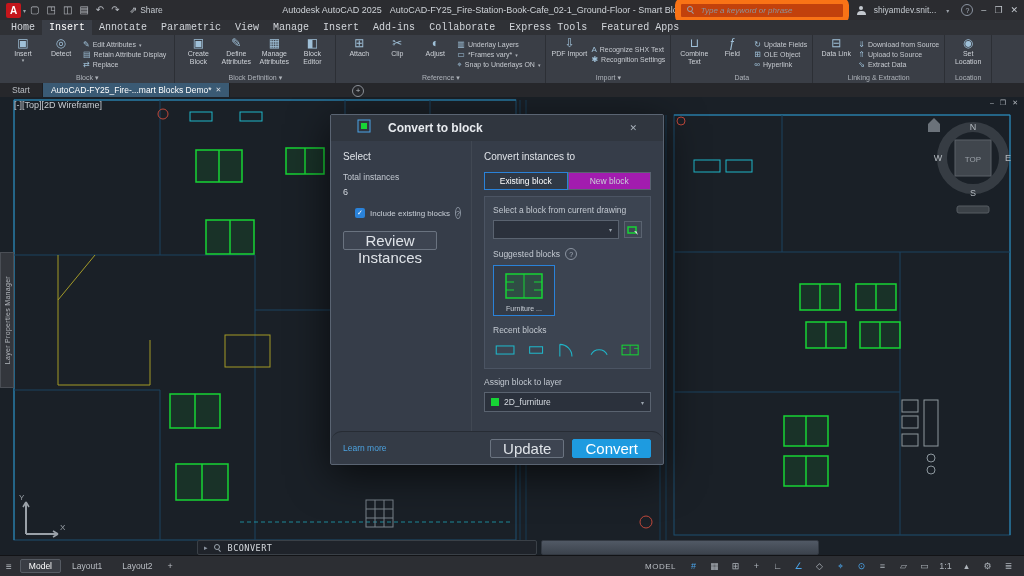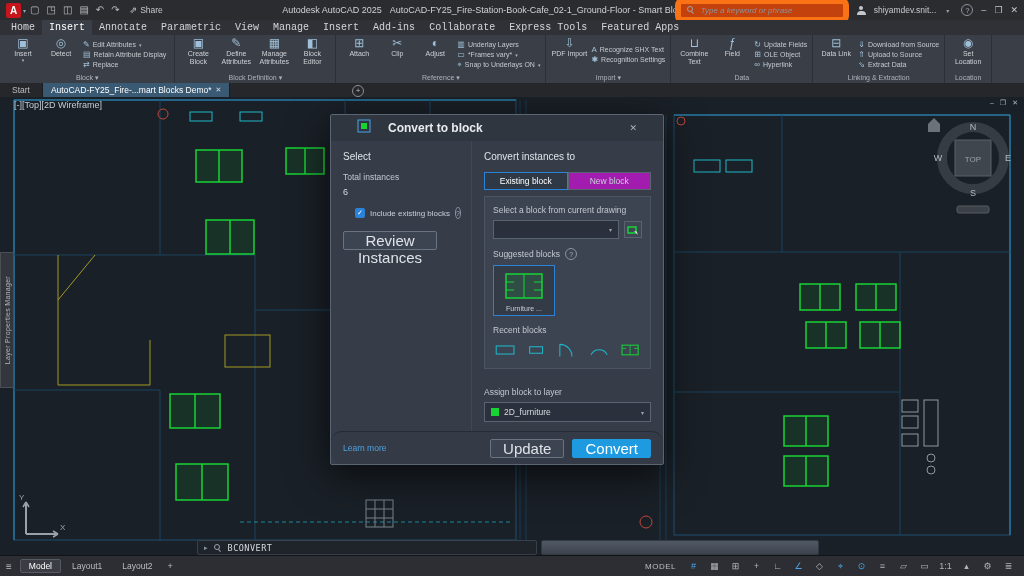--- a/index.html
+++ b/index.html
@@ -97,21 +97,21 @@
   .chk-lbl{font-size:8px;color:#c9cfd7;white-space:nowrap;}
   .btn{height:19px;padding:0 12px;font-size:15px;border-radius:2px;border:1px solid #6a7380;
     background:#414a57;color:#dfe3e8;font-family:"Liberation Sans",sans-serif;}
   .btn.ghost{background:#3d4451;}
   .btn.primary{background:#1e9be0;border-color:#1e9be0;color:#fff;}
   .review-btn{width:94px;padding:0;}
   .dtabs{display:flex;margin-bottom:6px;}
   .dtab{flex:1;height:18px;background:#a21caf;border:1px solid #5a6370;color:#c9cfd7;
     font-size:8.5px;font-family:"Liberation Sans",sans-serif;}
   .dtab.active{background:#2f3845;border-color:#2a82d9;color:#fff;}
-  .panelbox{border:1px solid #4b5463;background:#3c4451;padding:8px 8px 8px 8px;margin-bottom:18px;}
+  .panelbox{border:1px solid #4b5463;background:#3c4451;padding:8px 8px 8px 8px;margin-bottom:8px;}
   .combo-row{display:flex;gap:5px;align-items:center;margin-bottom:9px;}
   .combo{height:17px;background:#2b313c;border:1px solid #5a6370;display:flex;align-items:center;
     gap:5px;padding:0 6px;flex:1;min-width:0;}
   .combo-val{font-size:8.5px;color:#d5dae0;white-space:nowrap;overflow:hidden;}
   .combo-caret{margin-left:auto;font-size:6px;color:#9aa3ad;}
   .pick-btn{width:18px;height:17px;background:#3f4754;border:1px solid #5a6370;display:flex;
     align-items:center;justify-content:center;padding:0;flex:none;}
   .tile{width:56px;border:1px solid #2a82d9;background:#333b47;display:flex;flex-direction:column;
     align-items:center;padding:5px 2px 3px 2px;margin-bottom:9px;}
   .tile-lbl{font-size:7px;color:#c9cfd7;margin-top:4px;white-space:nowrap;overflow:hidden;max-width:52px;}

